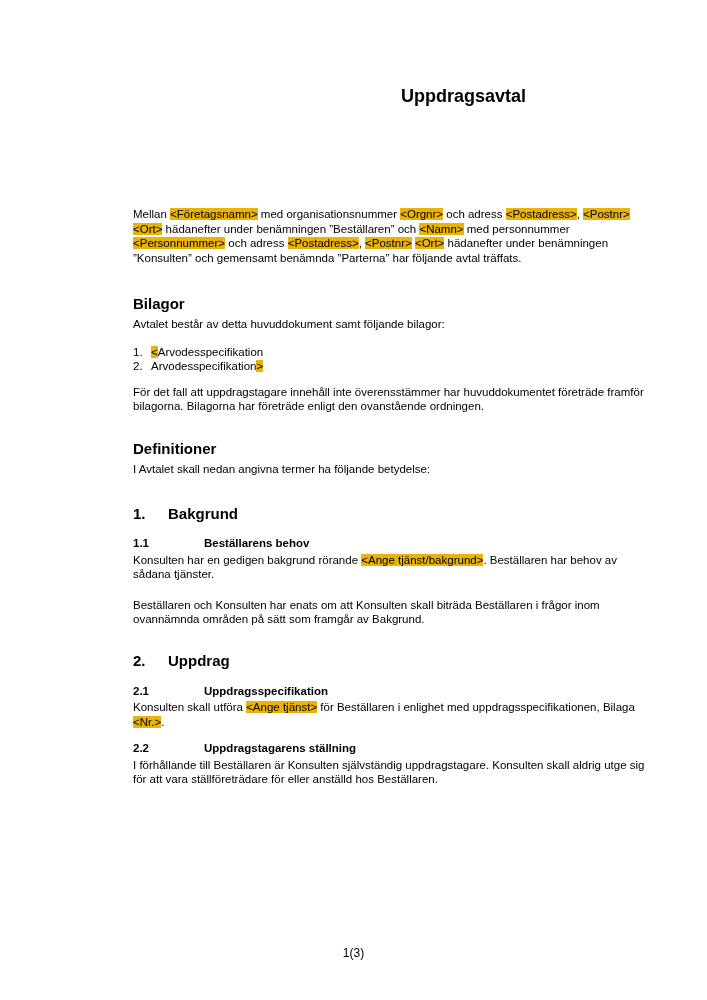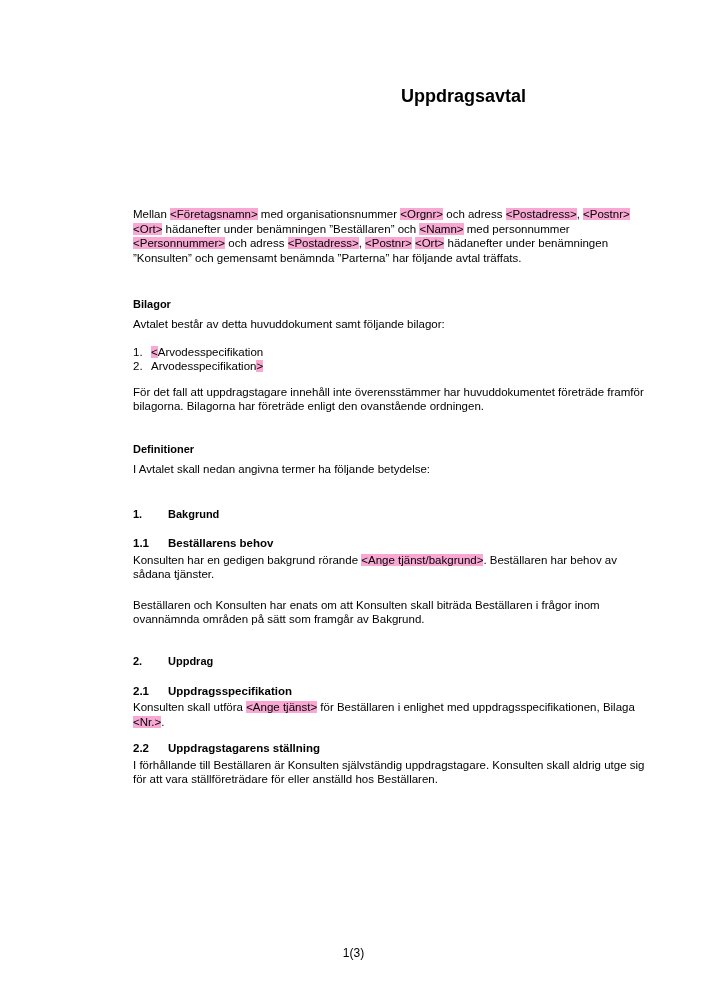--- a/index.html
+++ b/index.html
@@ -29,21 +29,21 @@
     line-height: 21px;
     padding-left: 268px;
     white-space: nowrap;
   }
   .body-text {
     font-size: 11.5px;
     line-height: 14.5px;
   }
   .preamble { margin-top: 100px; }
   .h-major {
-    font-size: 11px;
+    font-size: 15px;
     font-weight: bold;
     line-height: 18px;
     margin: 0;
   }
   .mt-bilagor   { margin-top: 30px; }
   .mt-intro     { margin-top: 4px; }
   .mt-list      { margin-top: 13px; }
   .mt-note      { margin-top: 11px; }
   .mt-def       { margin-top: 26px; }
   .mt-defl1     { margin-top: 4px; }
@@ -56,23 +56,24 @@
   .mt-sub22     { margin-top: 12px; }
   .list-row { display: flex; }
   .list-num { width: 18px; flex: 0 0 18px; }
   .num-heading { display: flex; }
   .num-heading .num { width: 35px; flex: 0 0 35px; }
   .subhead {
     display: flex;
     font-size: 11.5px;
     line-height: 14.5px;
     font-weight: bold;
+    gap: 36px;
   }
   .subhead .num { width: 35px; flex: 0 0 35px; }
-  .hl { background: #f9a8d4; }
+  .hl { background: #eab308; }
   .b  { font-weight: bold; }
   .page-num {
     position: absolute;
     top: 946px;
     left: 0;
     width: 707px;
     text-align: center;
     font-size: 12px;
     line-height: 14.5px;
   }

